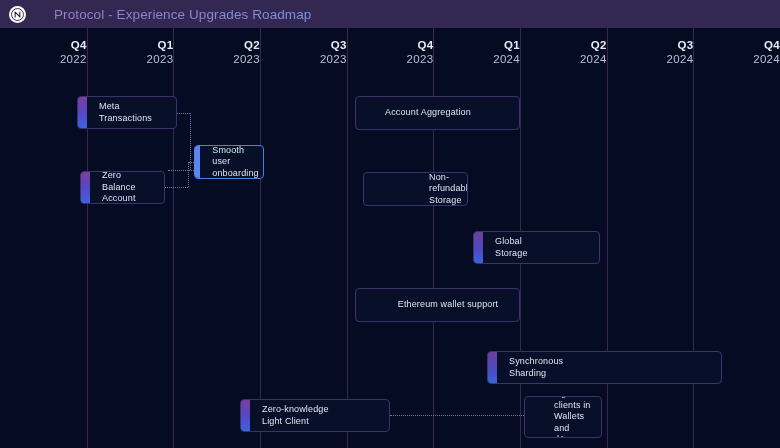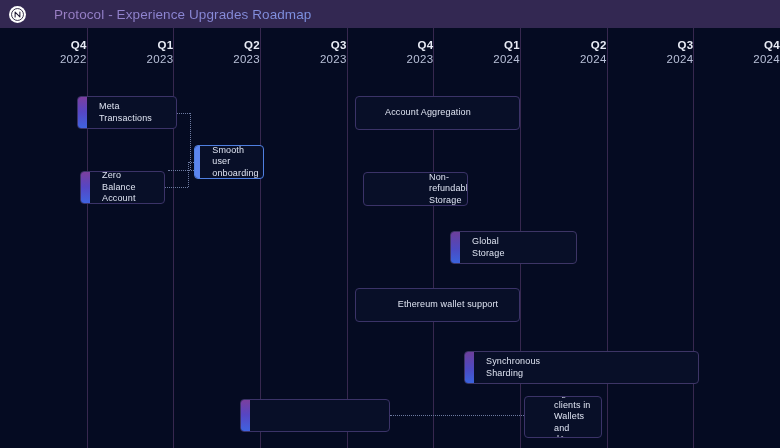--- a/index.html
+++ b/index.html
@@ -148,21 +148,21 @@
   }
   .task.v-blue {
     border-color: #4f7fe0;
     justify-content: center;
   }
   .task.v-blue .accent {
     background: #5b85f0;
   }
   .task.v-blue-wide .accent { width: 18px; }
   .task.v-blue-wide .task-label { padding-left: 11px; }
-  .task.v-gradient-dim { border-color: #3d3566; }
+  .task.v-gradient-dim { border-color: #3d3566; margin-left: 23px; }
   .task.v-gradient-dim .accent {
     background: linear-gradient(180deg, #6d3f9b 0%, #4c4ac2 55%, #3a63dd 100%);
   }
 </style>
 </head>
 <body>
 
 <div id="app-header">
   <div id="logo-mark">
     <svg width="13" height="13" viewBox="0 0 24 24" aria-hidden="true">
@@ -269,20 +269,22 @@
         <div class="accent"></div>
         <div class="task-label">Ethereum wallet support</div>
       </div>
       <div class="task v-gradient-dim" style="left: 464px; top: 323px; width: 235px; height: 33px;">
         <div class="accent"></div>
         <div class="task-label">Synchronous
 Sharding</div>
       </div>
       <div class="task v-gradient" style="left: 240px; top: 371px; width: 150px; height: 33px;">
         <div class="accent"></div>
+        <div class="task-label">Zero-knowledge
+Light Client</div>
       </div>
       <div class="task v-blue-wide" style="left: 524px; top: 368px; width: 78px; height: 42px;">
         <div class="accent"></div>
         <div class="task-label">Light clients in
 Wallets and
 dApps</div>
       </div>
     </div>
 
 </div>

